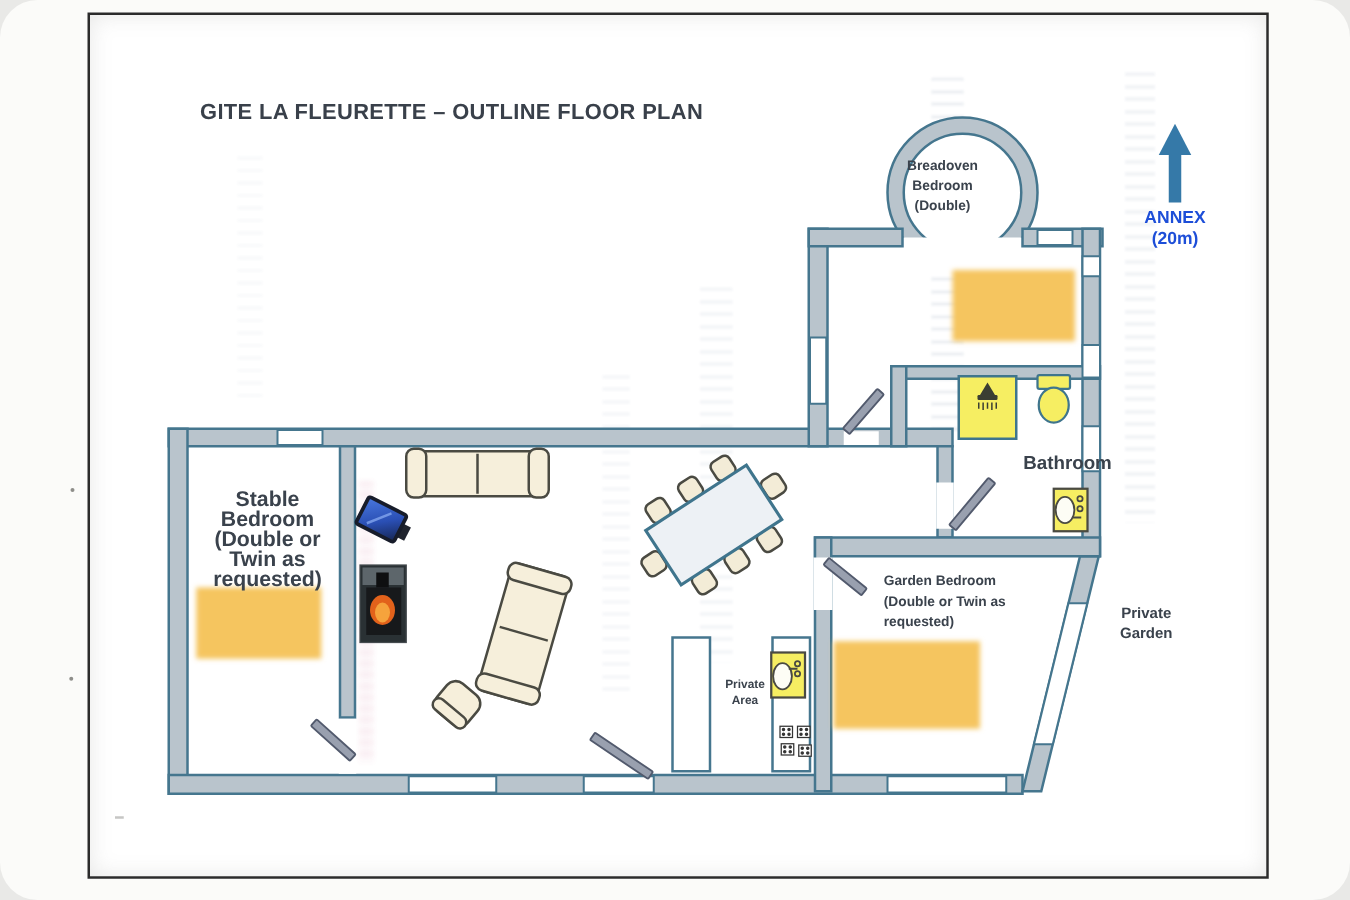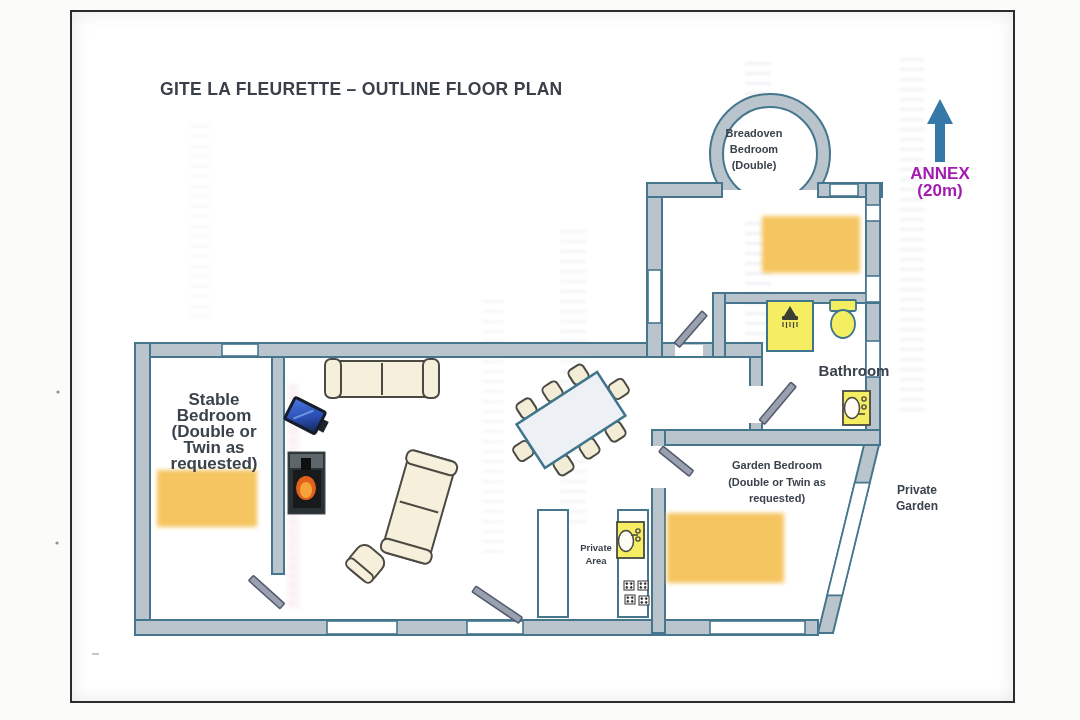--- a/index.html
+++ b/index.html
@@ -1,28 +1,28 @@
 <!DOCTYPE html>
 <html><head>
 <meta charset="utf-8">
 <style>
   html,body{margin:0;padding:0;background:#e9e9e7;}
   #stage{position:relative;width:1080px;height:720px;background:#fbfbf9;overflow:hidden;
-         font-family:"Liberation Sans",sans-serif;}
+         font-family:"Liberation Sans",sans-serif;border-radius:30px;}
   #page{position:absolute;left:70px;top:10px;width:941px;height:689px;background:#ffffff;
         border:2px solid #2b2b2b;box-shadow:inset 0 0 18px rgba(120,120,115,.18);}
   svg{position:absolute;left:0;top:0;}
   .lbl{position:absolute;font-weight:bold;color:#3a424c;white-space:pre-line;text-align:center;}
   #title-label{left:160px;top:79px;font-size:17.5px;letter-spacing:.3px;white-space:nowrap;color:#39404a;}
   #breadoven-label{left:692px;top:125px;width:124px;font-size:11px;line-height:16px;}
   #stable-label{left:163px;top:392px;width:102px;font-size:17px;line-height:16px;}
-  #garden-label{left:707px;top:457px;width:140px;font-size:11px;line-height:16.5px;text-align:center;}
+  #garden-label{left:707px;top:457px;width:140px;font-size:11px;line-height:16.5px;text-align:left;}
   #bathroom-label{left:816px;top:362px;width:76px;font-size:15px;}
   #kitchen-label{left:565px;top:541px;width:62px;font-size:9.5px;line-height:13px;}
-  #annex-label{left:903px;top:165px;width:74px;font-size:17px;line-height:17px;color:#a21caf;}
+  #annex-label{left:903px;top:165px;width:74px;font-size:14px;line-height:17px;color:#1d4ed8;}
   #private-garden-label{left:880px;top:482px;width:74px;font-size:12px;line-height:16px;}
   .bleed{position:absolute;filter:blur(1px);pointer-events:none;
          background:repeating-linear-gradient(180deg,rgba(80,105,145,.16) 0 3px,transparent 3px 10px);}
   .bleed.pink{background:repeating-linear-gradient(180deg,rgba(205,95,135,.14) 0 4px,rgba(205,95,135,.05) 4px 9px);}
 </style>
 </head>
 <body>
 
 <div id="stage">
 

